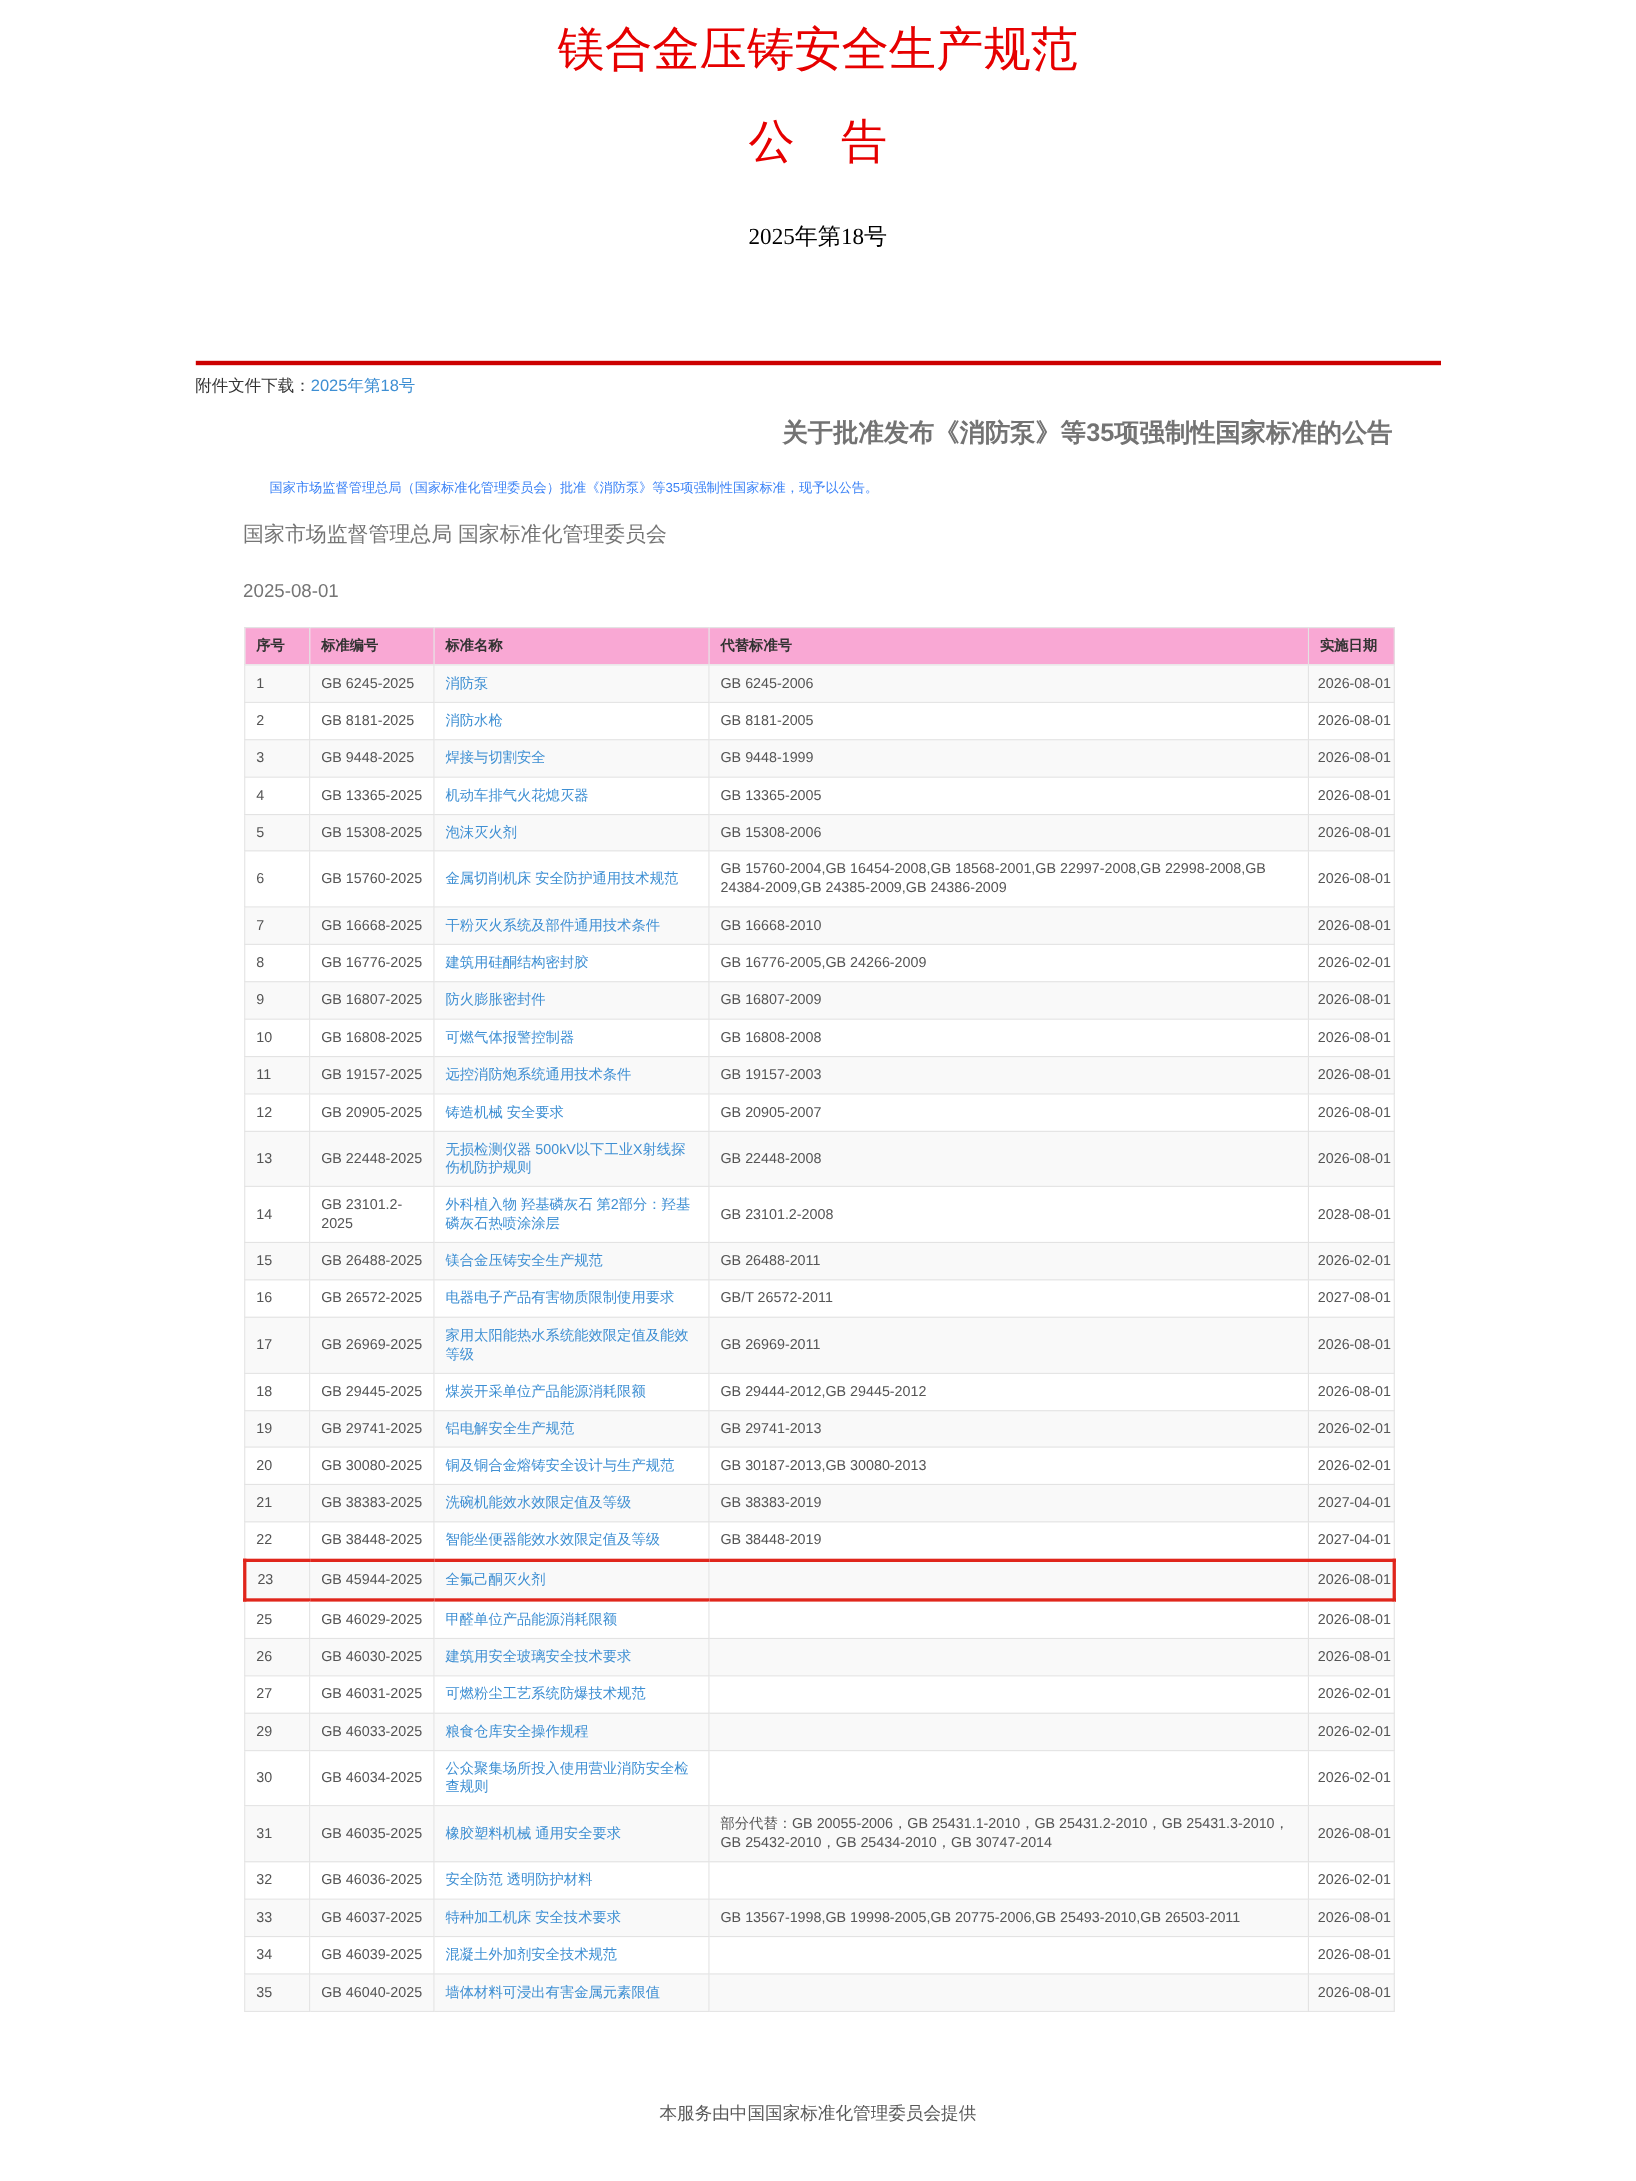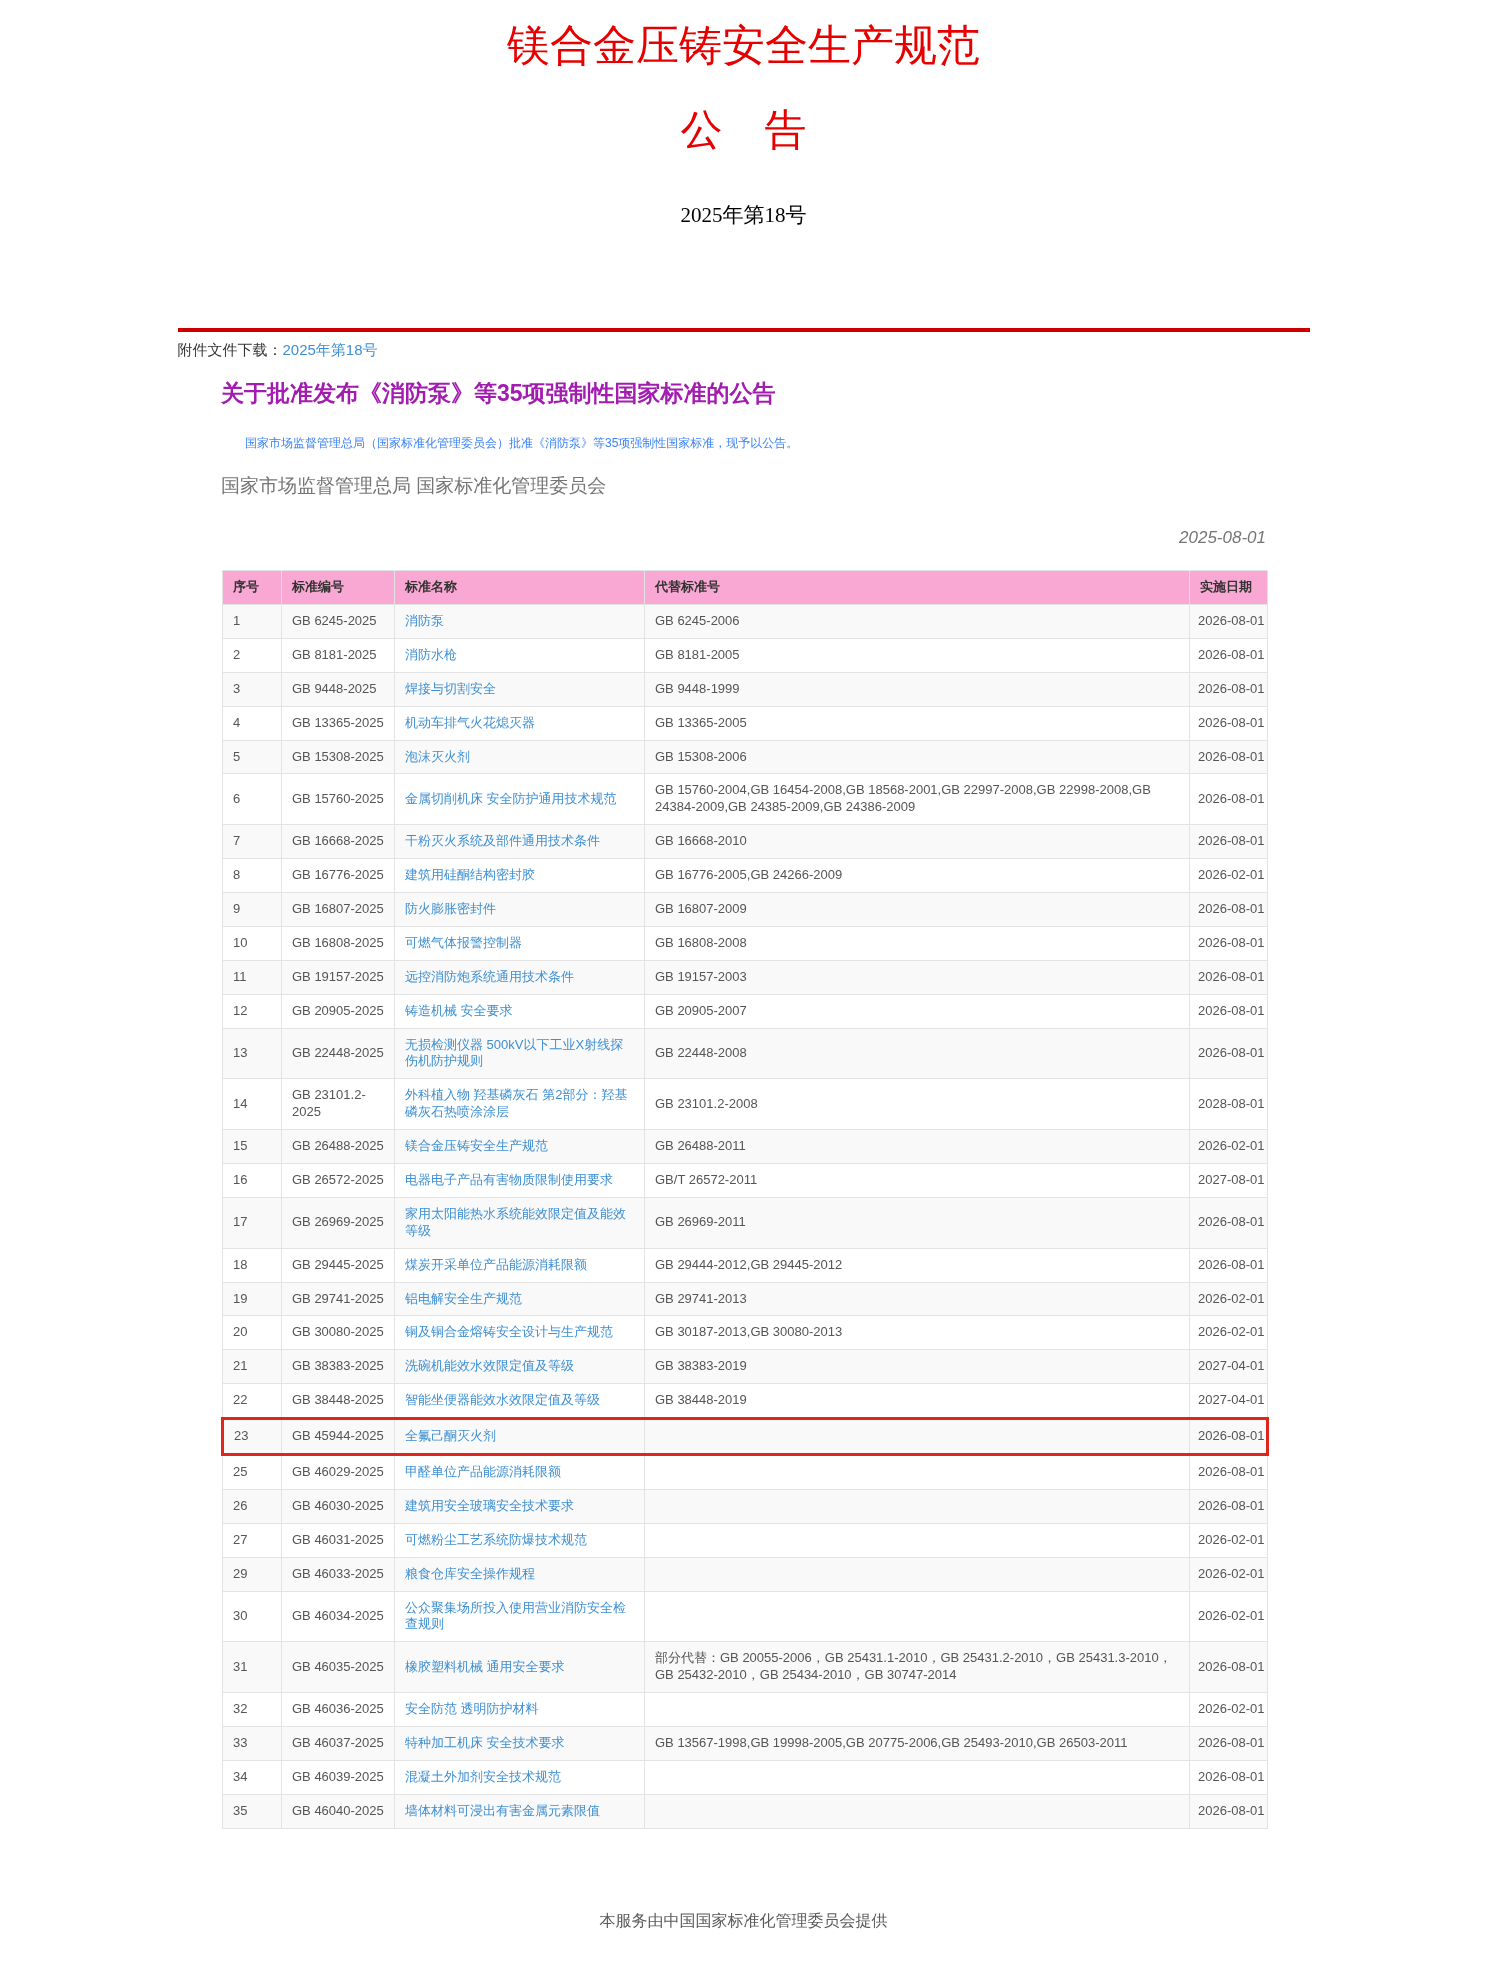--- a/index.html
+++ b/index.html
@@ -55,44 +55,42 @@
   }
   .attachment a{
     color:var(--link-blue);
     text-decoration:none;
     cursor:pointer;
   }
 
   .notice{width:1045px;margin:0 auto;}
   .notice-heading{
     margin:18px 0 0;
-    text-align:left;
+    text-align:right;
     font-size:23px;
     font-weight:bold;
-    color:#a21caf;
+    color:#737373;
   }
   .notice-body{
     margin:27px 0 0;
     font-size:12px;
     line-height:1.3;
     color:#3b82f6;
     text-indent:2em;
   }
   .notice-sign{
     margin:21px 0 0;
     font-size:19px;
     color:#757575;
     text-align:left;
   }
   .notice-date{
     margin:29px 0 0;
     font-size:17px;
     color:#757575;
-    text-align:right;
-    font-style:italic;
   }
 
   table.standards{
     margin-top:22px;
     width:100%;
     border-collapse:collapse;
     table-layout:fixed;
     font-size:13px;
     color:#555;
   }

